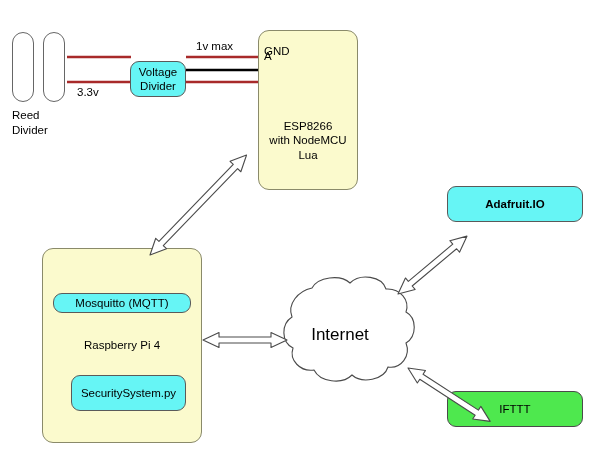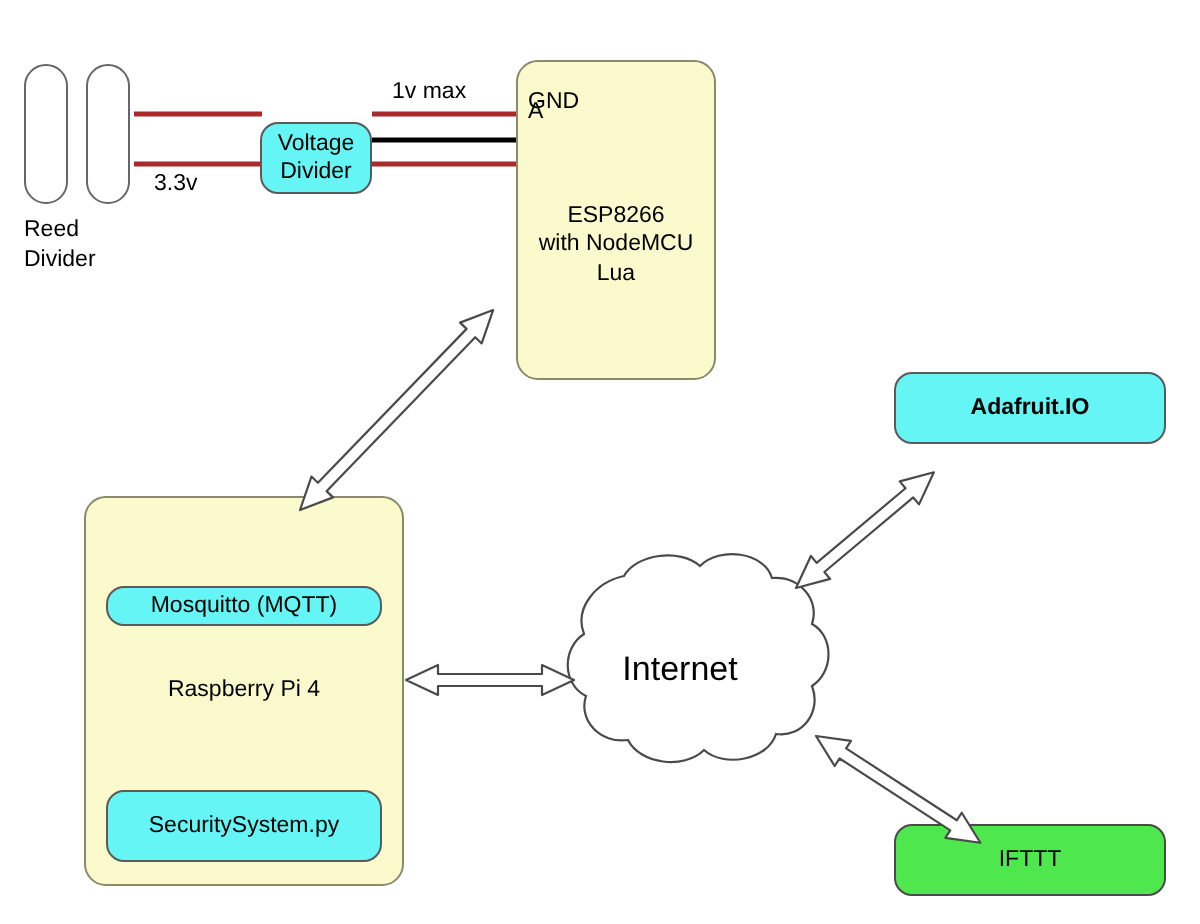--- a/index.html
+++ b/index.html
@@ -76,21 +76,21 @@
     border-radius: 9px;
     font-size: 11.5px;
   }
 
   
   #esp-node {
     align-items: flex-start;
     justify-content: center;
   }
   #esp-node .node-label {
-    margin-top: 70px;
+    margin-top: 88px;
     font-size: 11.5px;
   }
   .pin-label {
     position: absolute;
     font-size: 11.5px;
     color: #000000;
   }
 
   
   #pi-node {
@@ -156,21 +156,21 @@
   </div>
   <div class="pin-label" style="left:264px; top:50px;">A</div>
   <div class="pin-label" style="left:264px; top:45px;">GND</div>
 
   <div class="node box-yellow" id="pi-node" style="left:42px; top:248px; width:160px; height:195px;">
     <span class="node-label">Raspberry Pi 4</span>
   </div>
   <div class="node box-cyan" style="left:53px; top:259px; width:138px; height:20px;margin-top:34px;">
     <span class="node-label">Mosquitto (MQTT)</span>
   </div>
-  <div class="node box-cyan" style="left:53px; top:375px; width:138px; height:36px;margin-top:20px;">
+  <div class="node box-cyan" style="left:71px; top:375px; width:115px; height:36px;">
     <span class="node-label">SecuritySystem.py</span>
   </div>
 
   <svg class="layer" viewBox="0 0 600 462">
     <path d="M 312 288
              C 318 277, 340 274, 350 283
              C 360 273, 382 276, 386 289
              C 400 288, 410 300, 406 312
              C 417 318, 417 336, 406 343
              C 411 356, 401 369, 388 367
@@ -179,21 +179,21 @@
              C 300 372, 289 360, 293 348
              C 281 342, 281 324, 292 317
              C 287 304, 298 291, 312 288 Z" fill="#ffffff" stroke="#4a4a4a" stroke-width="1.1"></path>
   </svg>
   <div id="cloud-label" style="left:270px; top:325px;">Internet</div>
 
   <div class="node box-cyan" style="left:447px; top:186px; width:136px; height:36px;font-weight:bold;">
     <span class="node-label">Adafruit.IO</span>
   </div>
 
-  <div class="node box-green" style="left:447px; top:412px; width:136px; height:36px;">
+  <div class="node box-green" style="left:447px; top:391px; width:136px; height:36px;">
     <span class="node-label">IFTTT</span>
   </div>
 
   <svg class="layer" viewBox="0 0 600 462">
 
     <g transform="translate(150,255) rotate(-46)">
       <path d="M 0 0 L 16 -7.5 L 16 -3 L 123 -3 L 123 -7.5 L 139 0
                L 123 7.5 L 123 3 L 16 3 L 16 7.5 Z" fill="#ffffff" stroke="#4a4a4a" stroke-width="1.1" stroke-linejoin="round"></path>
     </g>
 

